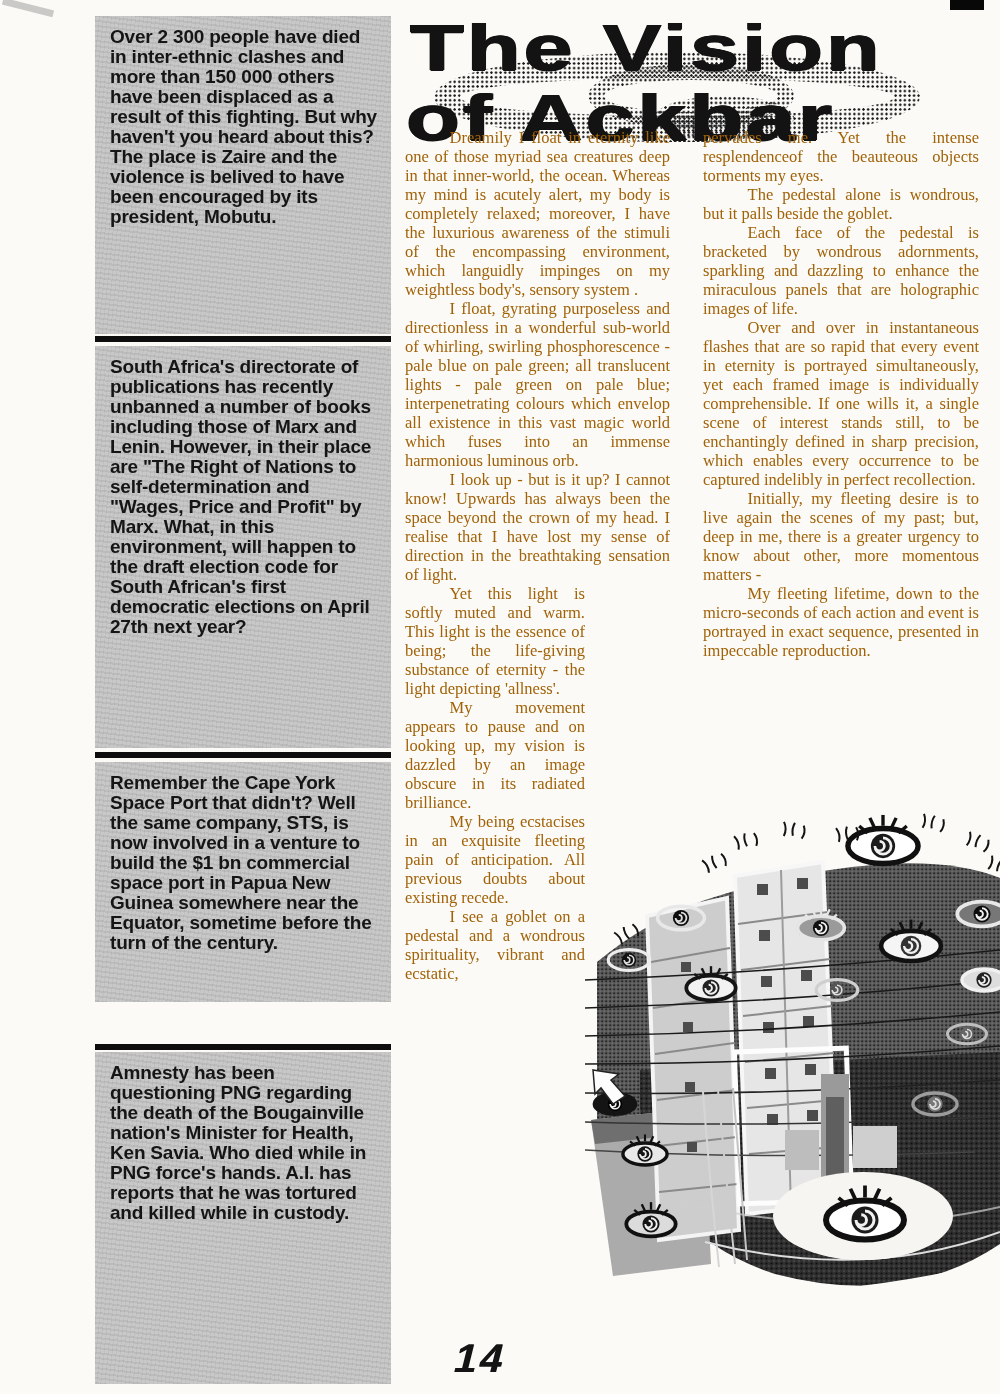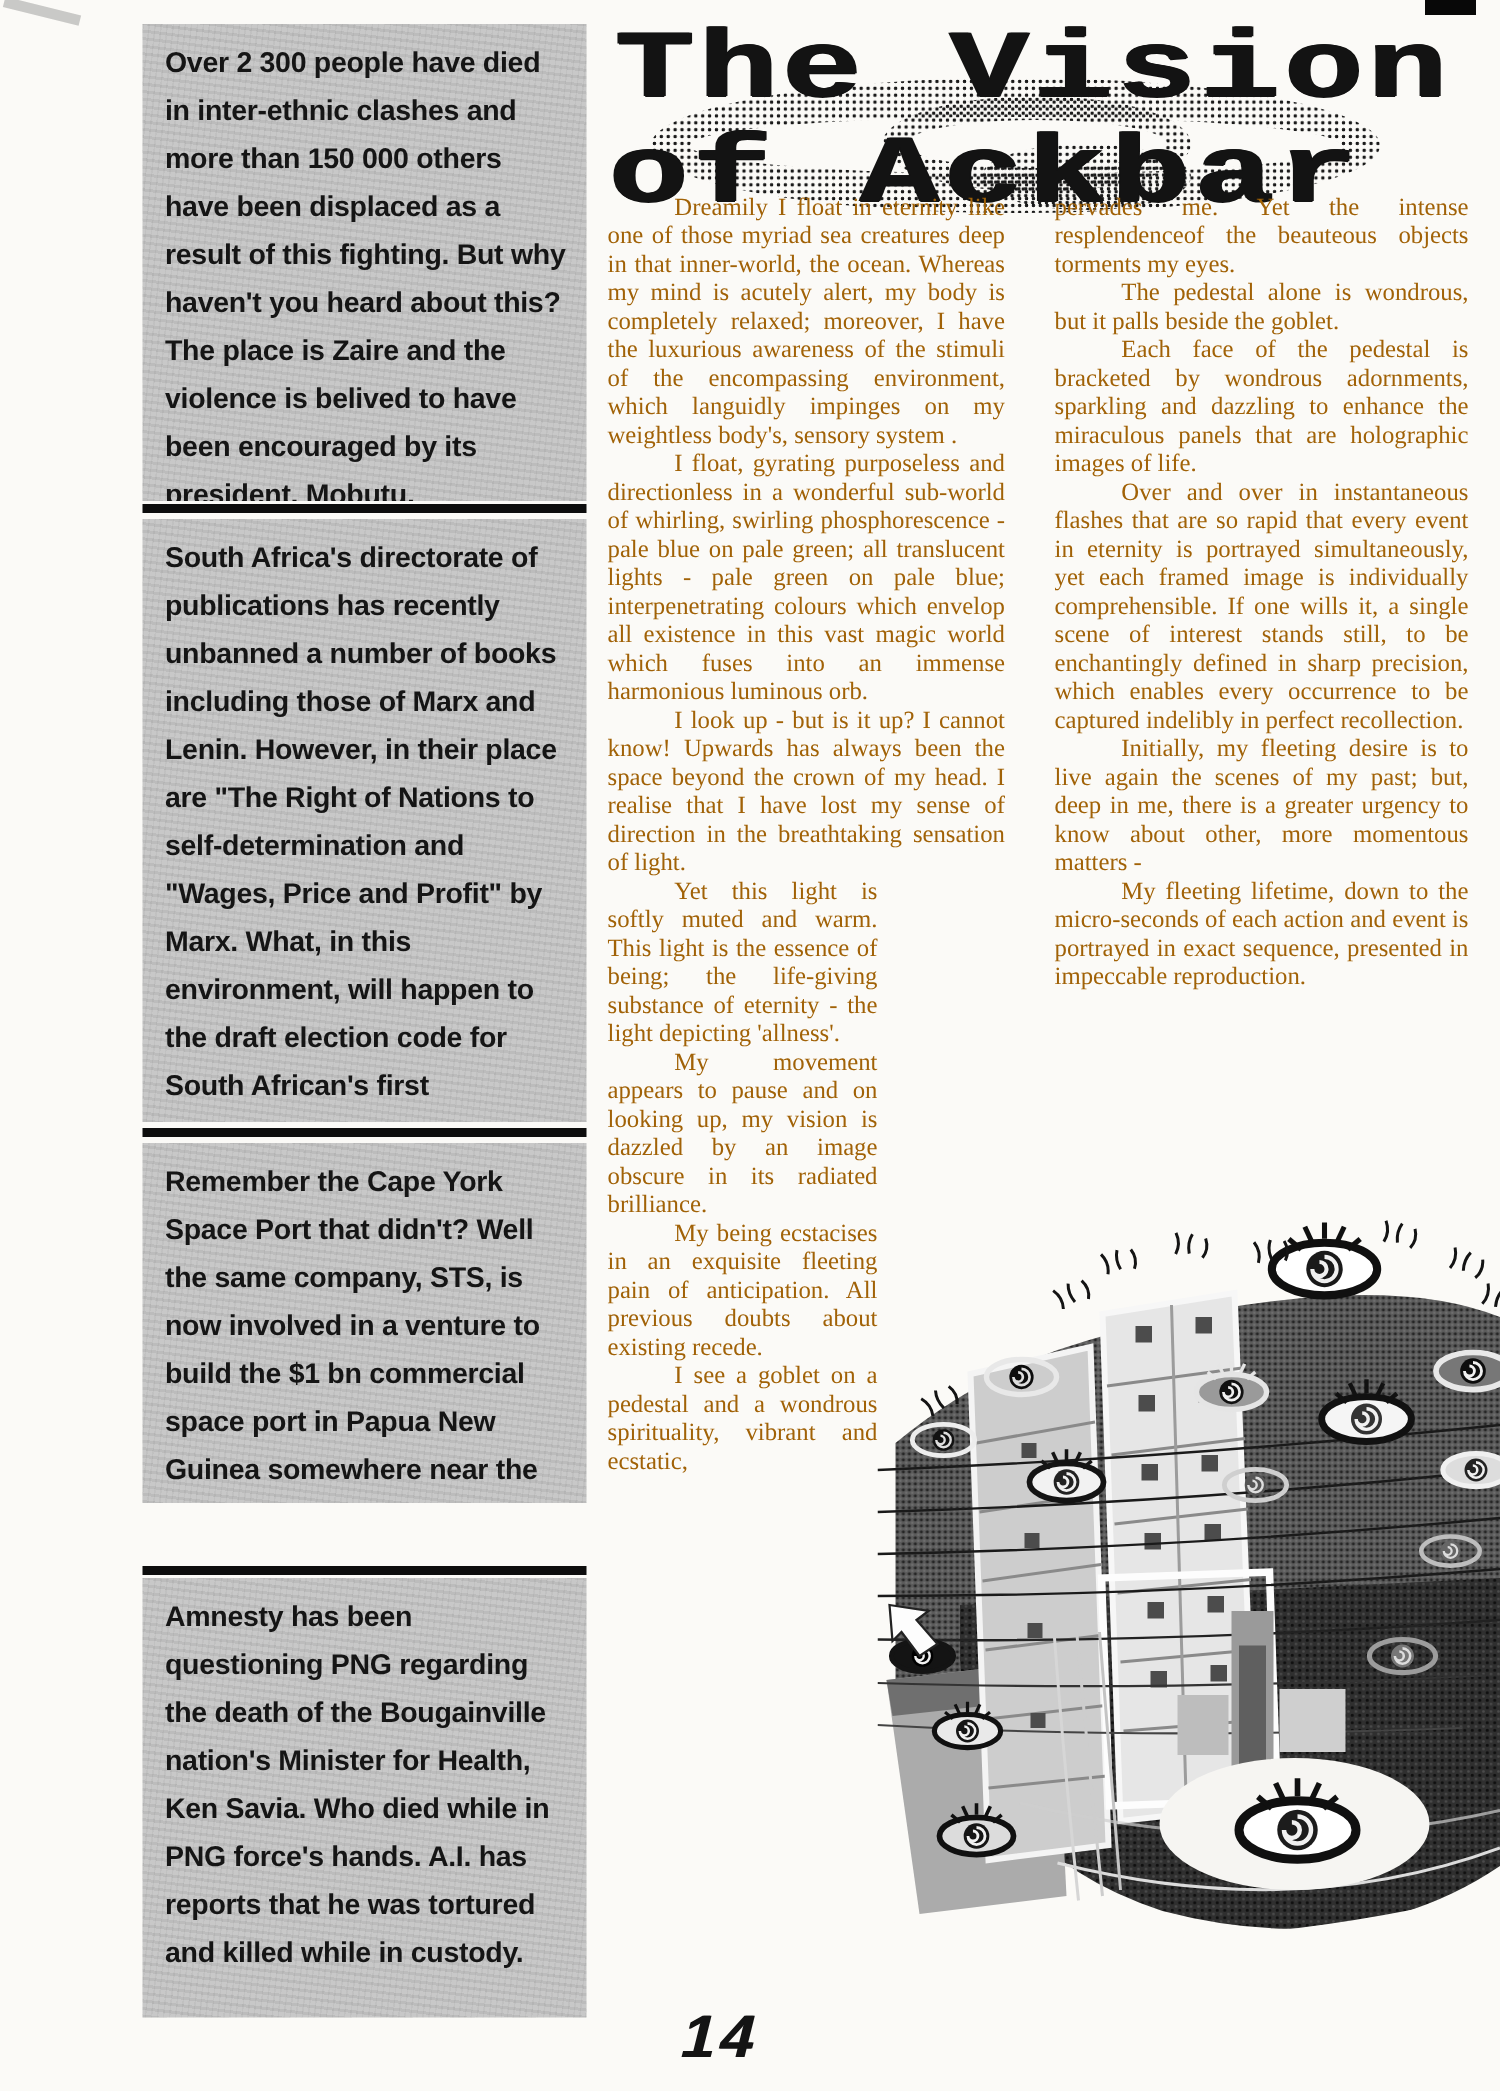--- a/index.html
+++ b/index.html
@@ -12,32 +12,32 @@
   .note{
     position:absolute;left:95px;width:296px;box-sizing:border-box;
     background-color:#c6c6c6;
     background-image:
       repeating-linear-gradient(7deg, rgba(0,0,0,0.05) 0 2px, rgba(255,255,255,0.04) 2px 5px),
       repeating-linear-gradient(96deg, rgba(0,0,0,0.04) 0 1px, transparent 1px 4px);
     padding:11px 13px 8px 15px;
     overflow:hidden;
   }
   .note p{
-    margin:0;font-weight:bold;font-size:19px;line-height:32px;
+    margin:0;font-weight:bold;font-size:19px;line-height:20px;
     color:#151515;letter-spacing:-0.2px;
   }
   .n1{top:16px;height:318px;}
   .n2{top:346px;height:402px;}
   .n3{top:762px;height:240px;}
-  .n4{top:1052px;height:293px;}
+  .n4{top:1052px;height:332px;}
   .bar{position:absolute;left:95px;width:296px;height:6px;background:#0d0d0d;}
   .b1{top:336px;} .b2{top:752px;} .b3{top:1044px;}
 
   
-  .masthead{position:absolute;left:402px;top:6px;width:586px;height:152px;font-family:Liberation Mono, monospace;}
+  .masthead{position:absolute;left:402px;top:6px;width:586px;height:152px;}
   .ring{
     position:absolute;border-radius:50%;
     background-image:radial-gradient(circle,#1a1a1a 1.15px, rgba(0,0,0,0) 1.35px);
     background-size:4.6px 4.6px;
   }
   .ring::after{content:"";position:absolute;border-radius:50%;background:#fbfaf7;}
   .ring-outer{left:32px;top:46px;width:486px;height:90px;}
   .ring-outer::after{inset:26px;}
   .ring-mid{left:186px;top:58px;width:206px;height:64px;}
   .ring-mid::after{inset:16px;}

